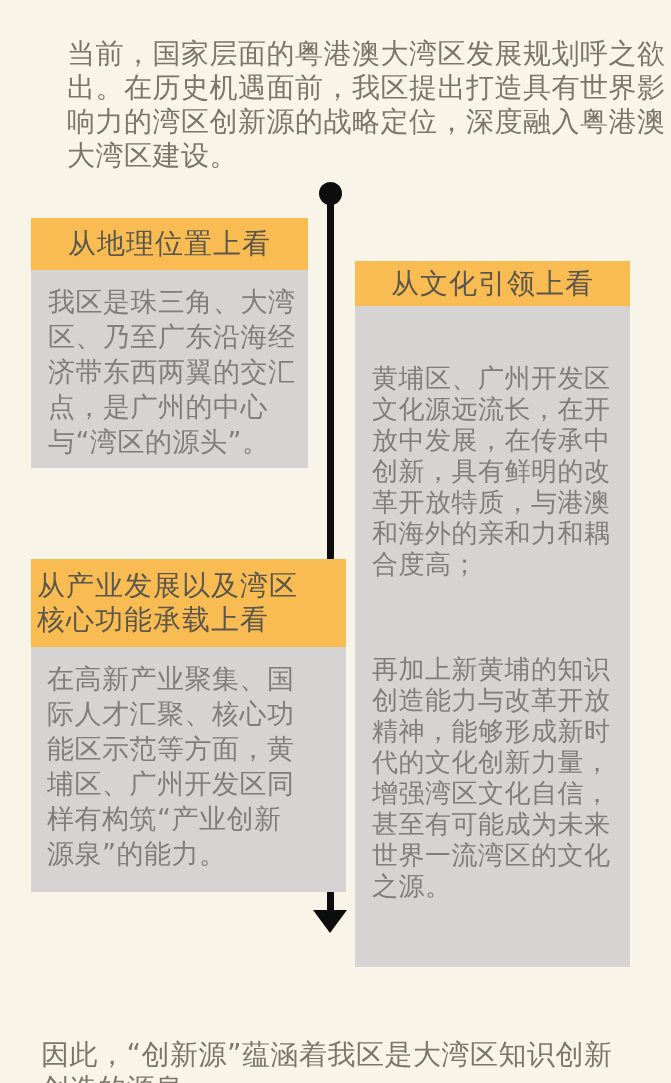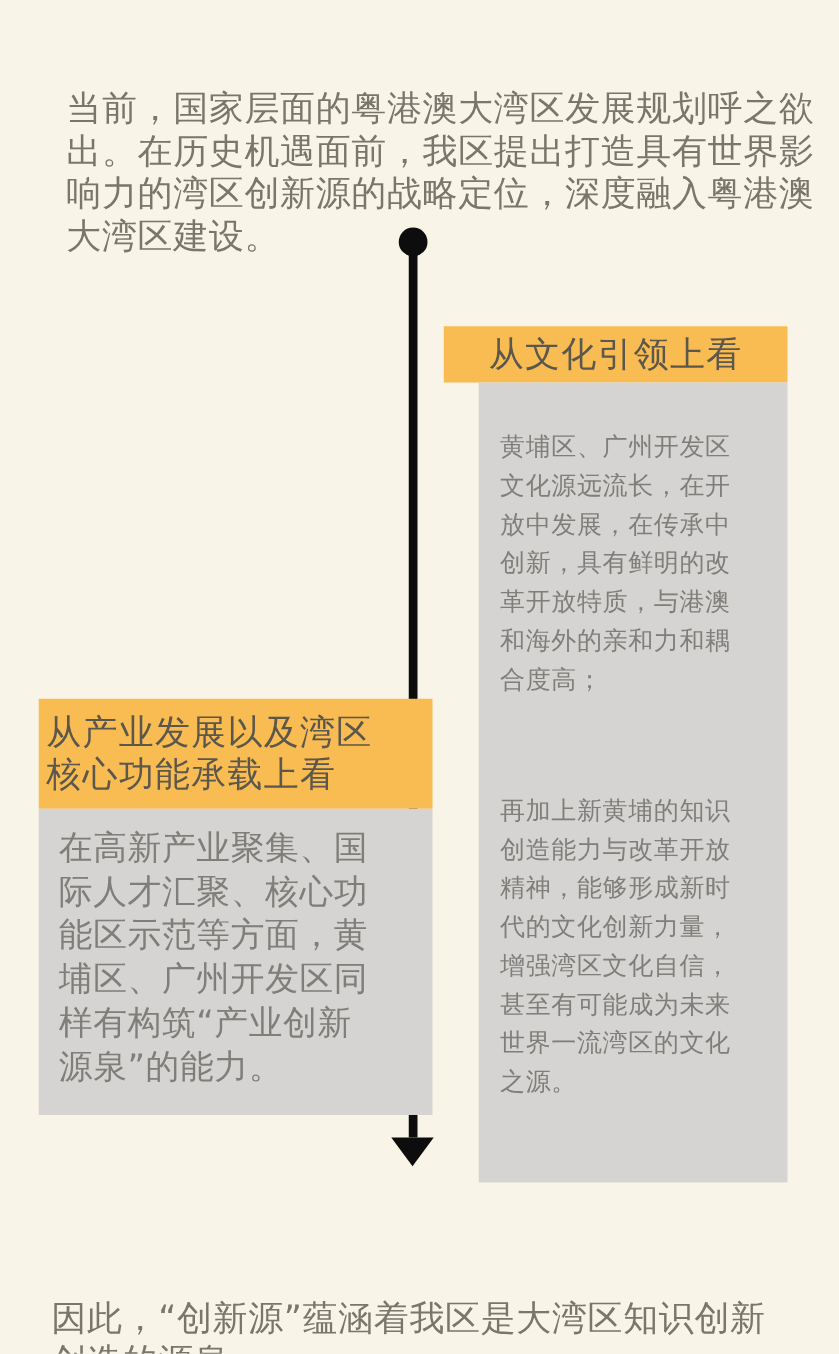--- a/index.html
+++ b/index.html
@@ -15,21 +15,21 @@
     background: #F8F5E8;
   }
   .text-block {
     position: absolute;
     white-space: pre-line;
     color: #7A766B;
     font-size: 28px;
     line-height: 34px;
     letter-spacing: 0.5px;
   }
-  .intro { left: 53px; top: 37px; width: 600px; margin-top: 33px; }
+  .intro { left: 67px; top: 37px; width: 600px; }
   .conclusion { left: 41px; top: 1038px; width: 615px; }
 
   
   .timeline-line {
     position: absolute;
     left: 327px; top: 193px;
     width: 7px; height: 717px;
     background: #0D0D0D;
   }
   .timeline-dot {
@@ -63,21 +63,21 @@
     white-space: pre-line;
     letter-spacing: 0.5px;
   }
 
   .card-geography { left: 31px; top: 218px; width: 277px; }
   .card-geography .card-header { height: 52px; line-height: 52px; text-align: center; }
   .card-geography .card-body { padding: 14px 12px 9px 17px; font-size: 27px; line-height: 35px; }
 
   .card-culture { left: 355px; top: 261px; width: 275px; }
   .card-culture .card-header { height: 45px; line-height: 45px; text-align: center; }
-  .card-culture .card-body { padding: 5px 12px 34px 17px; font-size: 20px; line-height: 31px; margin-left: 28px; }
+  .card-culture .card-body { padding: 26px 12px 34px 17px; font-size: 26px; line-height: 31px; }
   .card-culture .para-1 { margin: 0 0 43px 0; }
   .card-culture .para-2 { margin: 0; }
 
   .card-industry { left: 31px; top: 559px; width: 315px; }
   .card-industry .card-header { padding: 10px 4px 10px 6px; line-height: 34px; text-align: left; }
   .card-industry .card-body { padding: 14px 12px 21px 16px; font-size: 27px; line-height: 35px; }
 
   p { margin: 0; }
 </style>
 </head>
@@ -87,20 +87,28 @@
 
   <p class="text-block intro">当前，国家层面的粤港澳大湾区发展规划呼之欲
 出。在历史机遇面前，我区提出打造具有世界影
 响力的湾区创新源的战略定位，深度融入粤港澳
 大湾区建设。</p>
 
   <div class="timeline-line"></div>
   <div class="timeline-dot"></div>
   <div class="timeline-arrowhead"></div>
 
+  <section class="card card-geography">
+    <header class="card-header">从地理位置上看</header>
+    <div class="card-body">我区是珠三角、大湾
+区、乃至广东沿海经
+济带东西两翼的交汇
+点，是广州的中心
+与“湾区的源头”。</div>
+  </section>
 
   <section class="card card-culture">
     <header class="card-header">从文化引领上看</header>
     <div class="card-body">
       <p class="para-1">黄埔区、广州开发区
 文化源远流长，在开
 放中发展，在传承中
 创新，具有鲜明的改
 革开放特质，与港澳
 和海外的亲和力和耦

